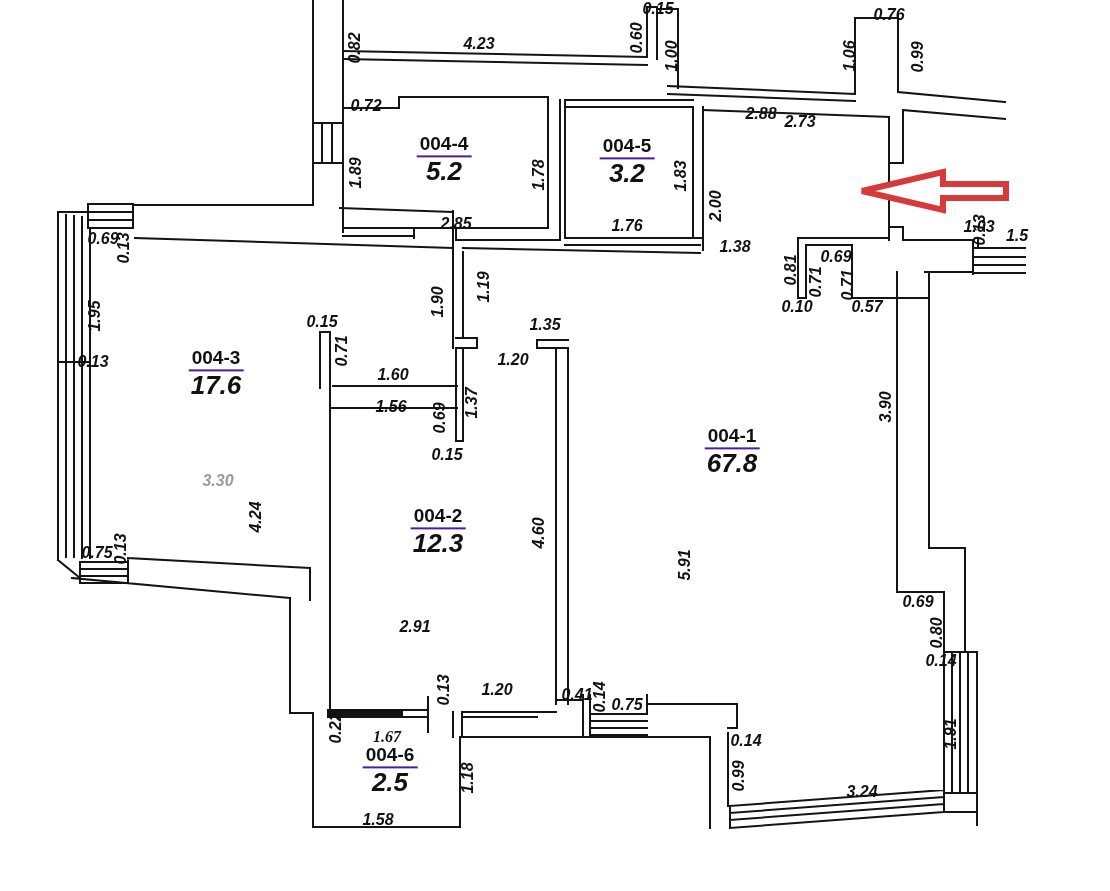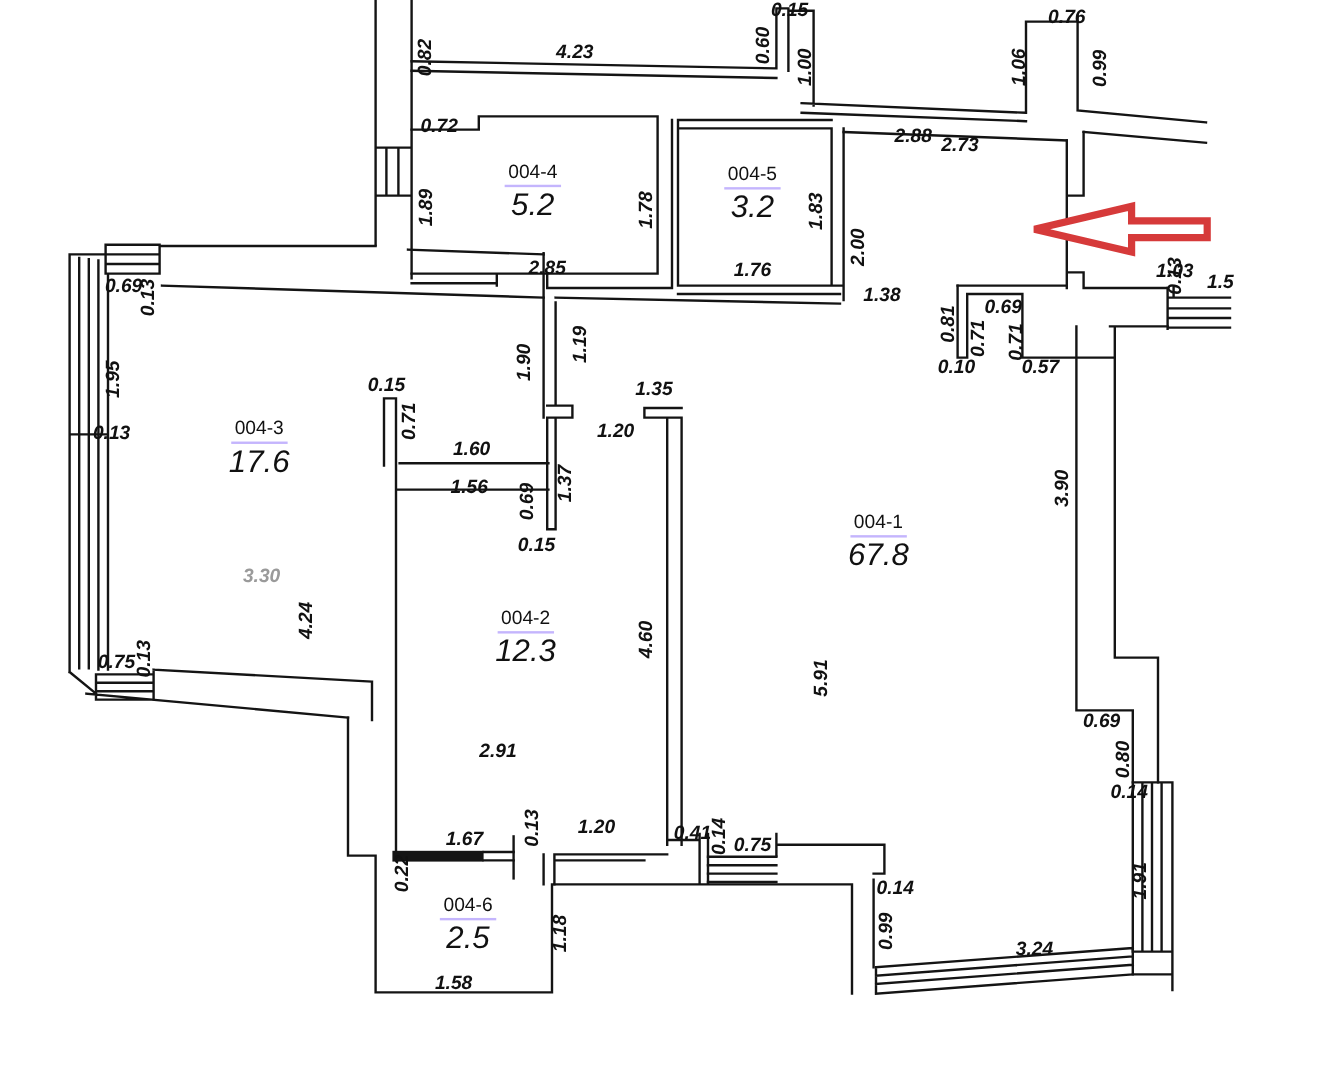--- a/index.html
+++ b/index.html
@@ -27,29 +27,29 @@
   .room{
     position:absolute;
     transform:translate(-50%,-50%);
     text-align:center;
     color:#111;
     line-height:1.05;
     white-space:nowrap;
   }
   .room .rid{
     display:inline-block;
-    font-size:16px;
-    font-weight:normal;
-    border-bottom:2px solid #c4b5fd;
+    font-size:19px;
+    font-weight:bold;
+    border-bottom:2px solid #4c1d95;
     padding:0 3px 1px 3px;
   }
   .room .rarea{
     display:block;
     font-size:26px;
-    font-weight:normal;
+    font-weight:bold;
     font-style:italic;
     margin-top:1px;
   }
 </style>
 </head>
 <body>
 
 <div class="plan">
 
   <svg width="1110" height="891" viewBox="0 0 1110 891" fill="none" stroke="#141414" stroke-width="2" stroke-linecap="square">
@@ -220,21 +220,21 @@
       <span class="dim v" style="left: 685px; top: 565px;">5.91</span>
       <span class="dim" style="left: 918px; top: 602px;">0.69</span>
       <span class="dim v" style="left: 937px; top: 633px;">0.80</span>
       <span class="dim" style="left: 941px; top: 661px;">0.14</span>
       <span class="dim v" style="left: 444px; top: 690px;">0.13</span>
       <span class="dim" style="left: 497px; top: 690px;">1.20</span>
       <span class="dim" style="left: 577px; top: 695px; font-style: italic;">0.41</span>
       <span class="dim v" style="left: 600px; top: 697px;">0.14</span>
       <span class="dim" style="left: 627px; top: 705px;">0.75</span>
       <span class="dim v" style="left: 336px; top: 728px;">0.22</span>
-      <span class="dim" style="left: 387px; top: 700px;">1.67</span>
+      <span class="dim" style="left: 387px; top: 737px; font-family: Liberation Serif, serif;">1.67</span>
       <span class="dim v" style="left: 468px; top: 778px;">1.18</span>
       <span class="dim" style="left: 378px; top: 820px;">1.58</span>
       <span class="dim" style="left: 746px; top: 741px;">0.14</span>
       <span class="dim v" style="left: 739px; top: 776px;">0.99</span>
       <span class="dim" style="left: 862px; top: 792px;">3.24</span>
       <span class="dim v" style="left: 951px; top: 734px;">1.91</span>
     </div>
   <div class="labels">
       <div class="room" style="left: 444px; top: 160px;"><span class="rid">004-4</span><span class="rarea">5.2</span></div>
       <div class="room" style="left: 627px; top: 162px;"><span class="rid">004-5</span><span class="rarea">3.2</span></div>

